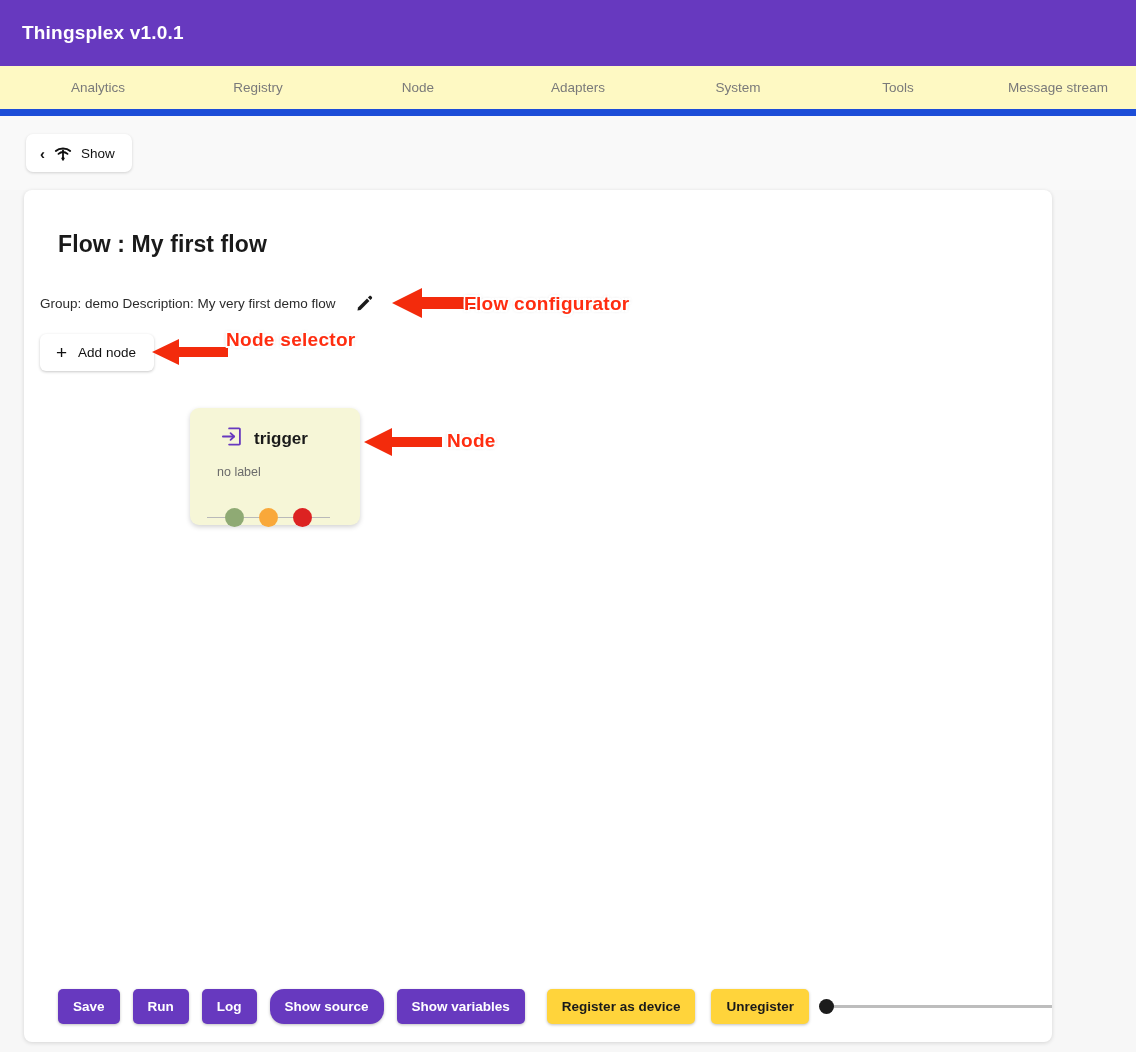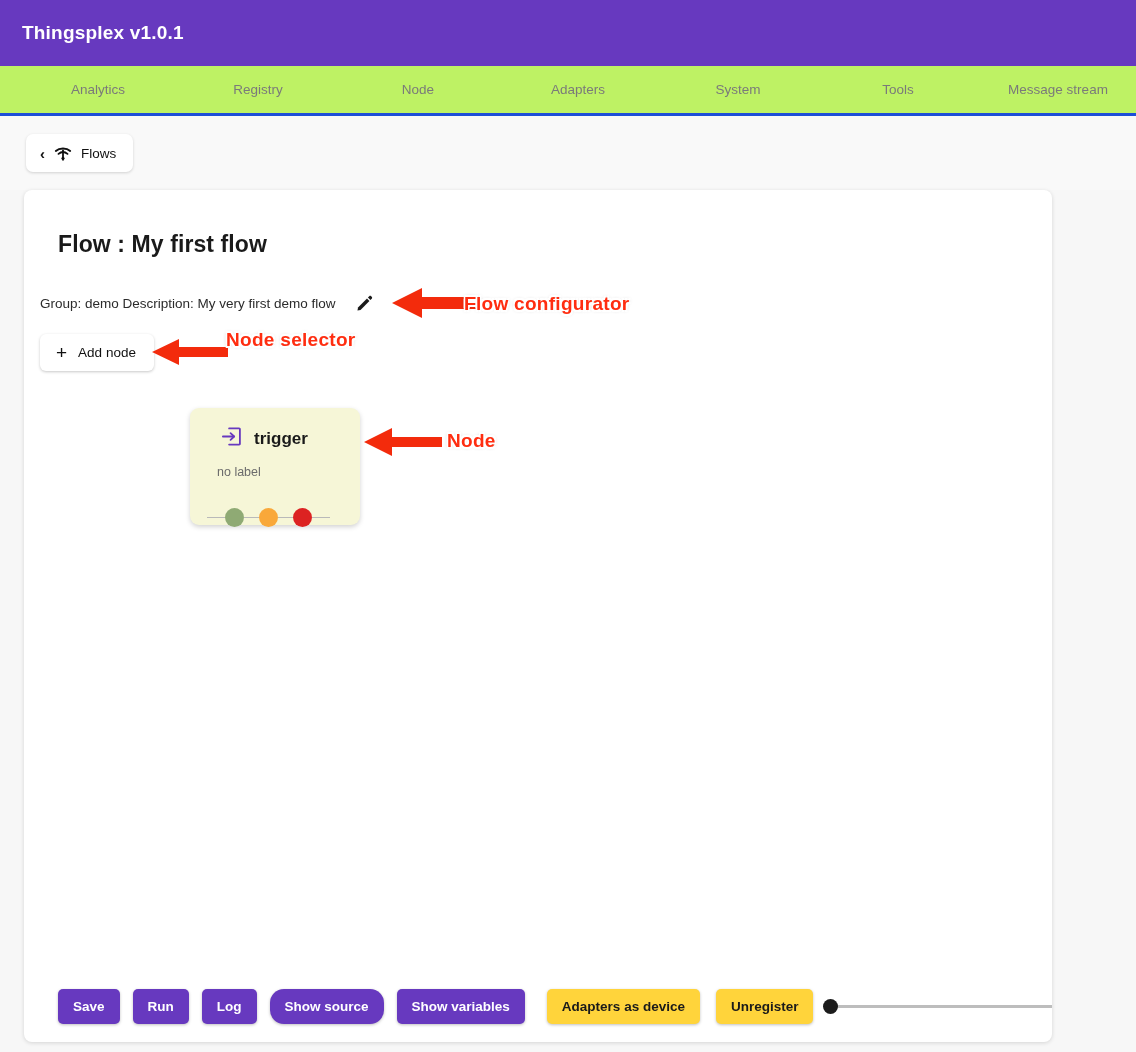--- a/index.html
+++ b/index.html
@@ -28,22 +28,22 @@
   .appbar-title {
     color: #ffffff;
     font-size: 19px;
     font-weight: bold;
     letter-spacing: 0.2px;
   }
 
   
   .navbar {
     height: 50px;
-    background: #bef264;
-    border-bottom: 3px solid #1d4ed8;
+    background: #fef9c3;
+    border-bottom: 7px solid #1d4ed8;
     display: flex;
     align-items: center;
     padding-left: 18px;
   }
   .nav-item {
     flex: 0 0 160px;
     text-align: center;
     font-size: 13.5px;
     color: #7a7a7a;
     cursor: pointer;
@@ -285,21 +285,21 @@
   <div class="crumb-pill">
     <span class="crumb-chevron">‹</span>
     <span class="crumb-icon">
       <svg width="18" height="15" viewBox="0 0 20 16">
         <path d="M2 5.2 C6 1.6, 14 1.6, 18 5.2" stroke="#111" stroke-width="2.1" fill="none" stroke-linecap="round"></path>
         <path d="M5 8.4 C8 5.8, 12 5.8, 15 8.4" stroke="#111" stroke-width="2.1" fill="none" stroke-linecap="round"></path>
         <path d="M10 4.5 L10 15" stroke="#111" stroke-width="2" fill="none" stroke-linecap="round"></path>
         <circle cx="10" cy="13.4" r="1.7" fill="#111"></circle>
       </svg>
     </span>
-    <span class="crumb-label">Flows</span>
+    <span class="crumb-label">Show</span>
   </div>
 </div>
 
 <div class="card">
 
   <div class="page-title">Flow : My first flow</div>
 
   <div class="meta-row">
     <span class="meta-text">Group: demo Description: My very first demo flow</span>
     <span class="edit-btn">
@@ -352,21 +352,21 @@
     <path d="M0 17 L28 3 L28 12 L78 12 L78 22 L28 22 L28 31 Z" fill="#f32b0c"></path>
   </svg>
   <div class="anno" style="left:423px; top:240px;">Node</div>
 
   <div class="actionbar">
     <button class="btn btn-purple" style="margin-left:24px;">Save</button>
     <button class="btn btn-purple" style="margin-left:13px;">Run</button>
     <button class="btn btn-purple" style="margin-left:13px;">Log</button>
     <button class="btn btn-purple" style="margin-left:13px;border-radius:14px;">Show source</button>
     <button class="btn btn-purple" style="margin-left:13px;">Show variables</button>
-    <button class="btn btn-yellow" style="margin-left:22px;">Adapters as device</button>
+    <button class="btn btn-yellow" style="margin-left:22px;">Register as device</button>
     <button class="btn btn-yellow" style="margin-left:16px;">Unregister</button>
     <div class="slider">
       <div class="slider-track"></div>
       <div class="slider-thumb"></div>
     </div>
   </div>
 
 </div>
 
 </body></html>

